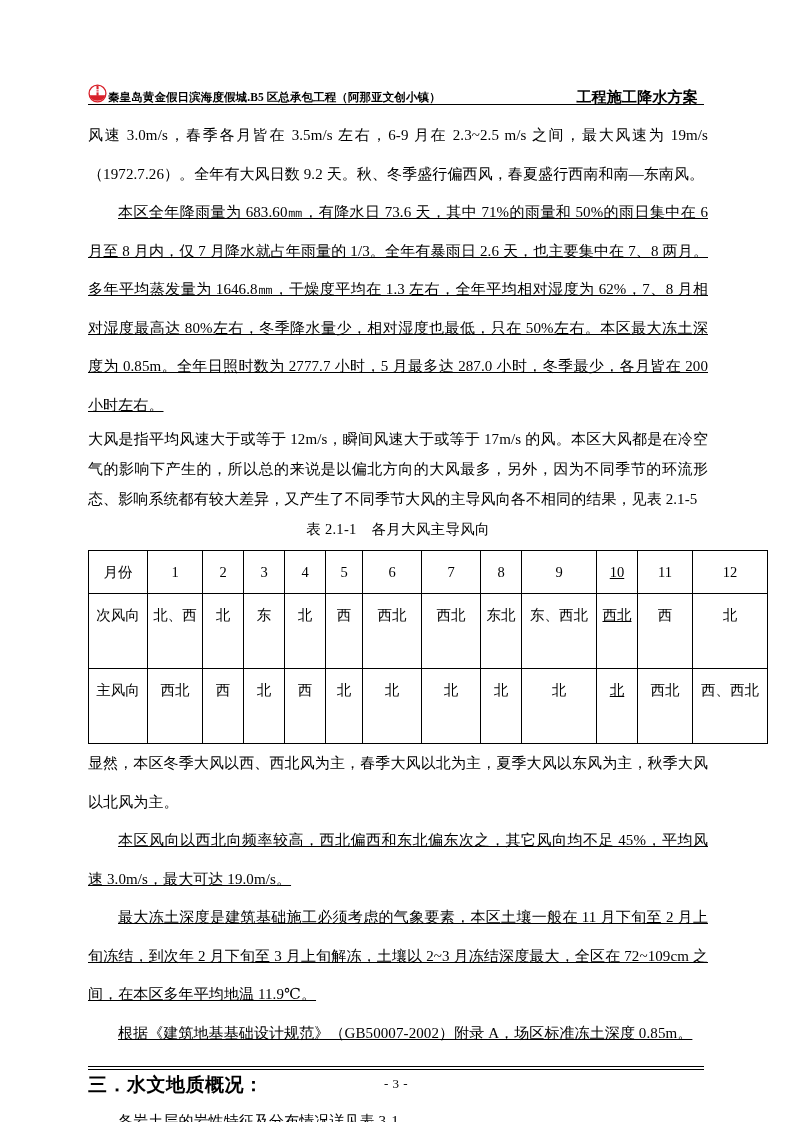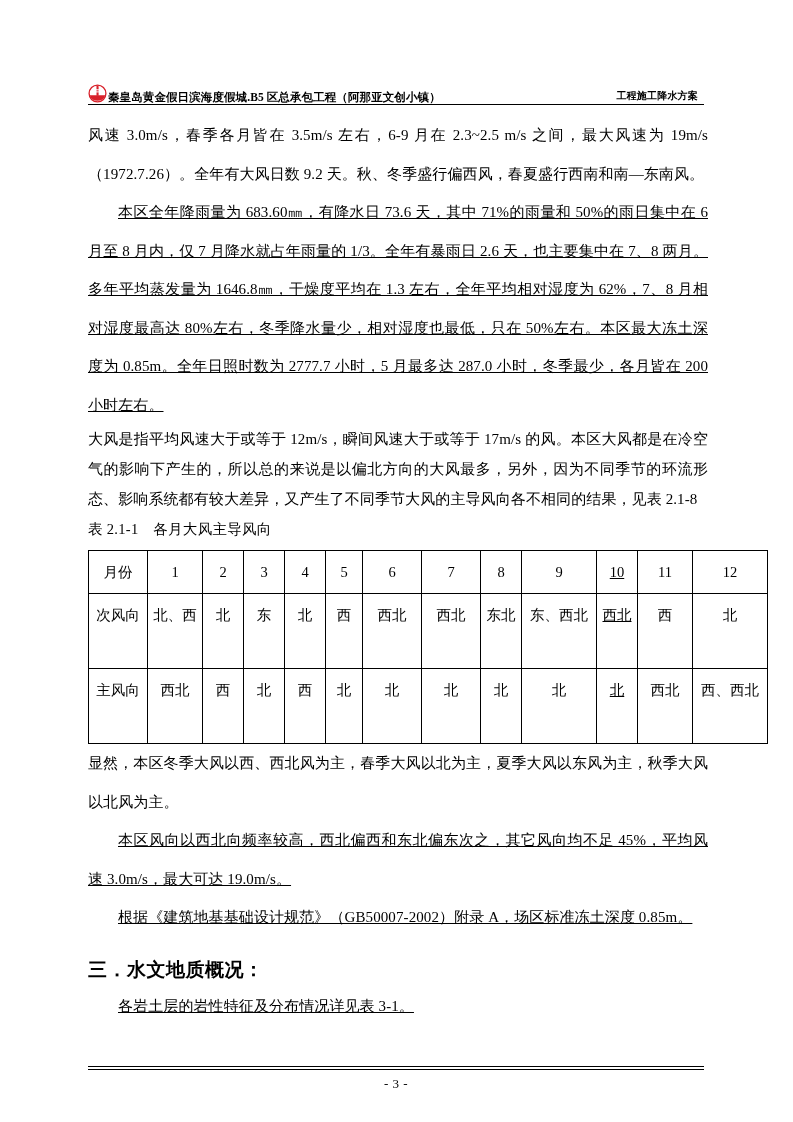--- a/index.html
+++ b/index.html
@@ -47,27 +47,26 @@
     margin-bottom: 1px;
   }
   .logo svg { display: block; }
   .header-title {
     font-size: 11.5px;
     font-weight: bold;
     letter-spacing: 0.1px;
     line-height: 14px;
   }
   .header-right {
-    font-size: 10px;
+    font-size: 15px;
     font-weight: bold;
     letter-spacing: 0.2px;
     line-height: 14px;
     white-space: nowrap;
     padding-right: 6px;
-    font-family: Liberation Mono, monospace;
   }
   .header-rule {
     position: absolute;
     left: 70px;
     top: 86px;
     width: 616px;
     height: 0;
     border-top: 1.4px solid #000;
   }
 
@@ -87,21 +86,21 @@
     letter-spacing: 0.1px;
   }
   p.indent { text-indent: 2em; text-decoration: underline; }
   p.tight { line-height: 30px; }
 
   
   .table-caption {
     margin: 0;
     font-size: 14.5px;
     line-height: 30px;
-    text-align: left;
+    text-align: center;
     letter-spacing: 0.3px;
   }
 
   
   table.wind-table {
     border-collapse: collapse;
     width: 616px;
     margin: 6px 0 0 0;
     table-layout: fixed;
   }
@@ -183,21 +182,21 @@
       <span class="header-title">秦皇岛黄金假日滨海度假城.B5 区总承包工程（阿那亚文创小镇）</span>
     </div>
     <div class="header-right">工程施工降水方案</div>
   </div>
   <div class="header-rule"></div>
 
   <div class="content">
 
     <p class="para">风速 3.0m/s，春季各月皆在 3.5m/s 左右，6-9 月在 2.3~2.5 m/s 之间，最大风速为 19m/s（1972.7.26）。全年有大风日数 9.2 天。秋、冬季盛行偏西风，春夏盛行西南和南—东南风。</p>
     <p class="para indent">本区全年降雨量为 683.60㎜，有降水日 73.6 天，其中 71%的雨量和 50%的雨日集中在 6 月至 8 月内，仅 7 月降水就占年雨量的 1/3。全年有暴雨日 2.6 天，也主要集中在 7、8 两月。多年平均蒸发量为 1646.8㎜，干燥度平均在 1.3 左右，全年平均相对湿度为 62%，7、8 月相对湿度最高达 80%左右，冬季降水量少，相对湿度也最低，只在 50%左右。本区最大冻土深度为 0.85m。全年日照时数为 2777.7 小时，5 月最多达 287.0 小时，冬季最少，各月皆在 200 小时左右。</p>
-    <p class="para tight">大风是指平均风速大于或等于 12m/s，瞬间风速大于或等于 17m/s 的风。本区大风都是在冷空气的影响下产生的，所以总的来说是以偏北方向的大风最多，另外，因为不同季节的环流形态、影响系统都有较大差异，又产生了不同季节大风的主导风向各不相同的结果，见表 2.1-8</p>
+    <p class="para tight">大风是指平均风速大于或等于 12m/s，瞬间风速大于或等于 17m/s 的风。本区大风都是在冷空气的影响下产生的，所以总的来说是以偏北方向的大风最多，另外，因为不同季节的环流形态、影响系统都有较大差异，又产生了不同季节大风的主导风向各不相同的结果，见表 2.1-5</p>
 
     <p class="table-caption">表 2.1-1　各月大风主导风向</p>
 
     <table class="wind-table">
       <tbody>
         <tr class="hdr">
           <td class="c-label">月份</td>
           <td class="c-m1">1</td>
           <td class="c-m2">2</td>
           <td class="c-m3">3</td>
@@ -239,20 +238,21 @@
           <td class="c-m9">北</td>
           <td class="c-m10">北</td>
           <td class="c-m11">西北</td>
           <td class="c-m12">西、西北</td>
         </tr>
       </tbody>
     </table>
 
     <p class="para">显然，本区冬季大风以西、西北风为主，春季大风以北为主，夏季大风以东风为主，秋季大风以北风为主。</p>
     <p class="para indent">本区风向以西北向频率较高，西北偏西和东北偏东次之，其它风向均不足 45%，平均风速 3.0m/s，最大可达 19.0m/s。</p>
+    <p class="para indent">最大冻土深度是建筑基础施工必须考虑的气象要素，本区土壤一般在 11 月下旬至 2 月上旬冻结，到次年 2 月下旬至 3 月上旬解冻，土壤以 2~3 月冻结深度最大，全区在 72~109cm 之间，在本区多年平均地温 11.9℃。</p>
     <p class="para indent">根据《建筑地基基础设计规范》（GB50007-2002）附录 A，场区标准冻土深度 0.85m。</p>
 
     <h3 class="section-heading">三．水文地质概况：</h3>
 
     <p class="para indent">各岩土层的岩性特征及分布情况详见表 3-1。</p>
   </div>
 
   <div class="footer-rule"></div>
   <div class="footer-page">- 3 -</div>
 

